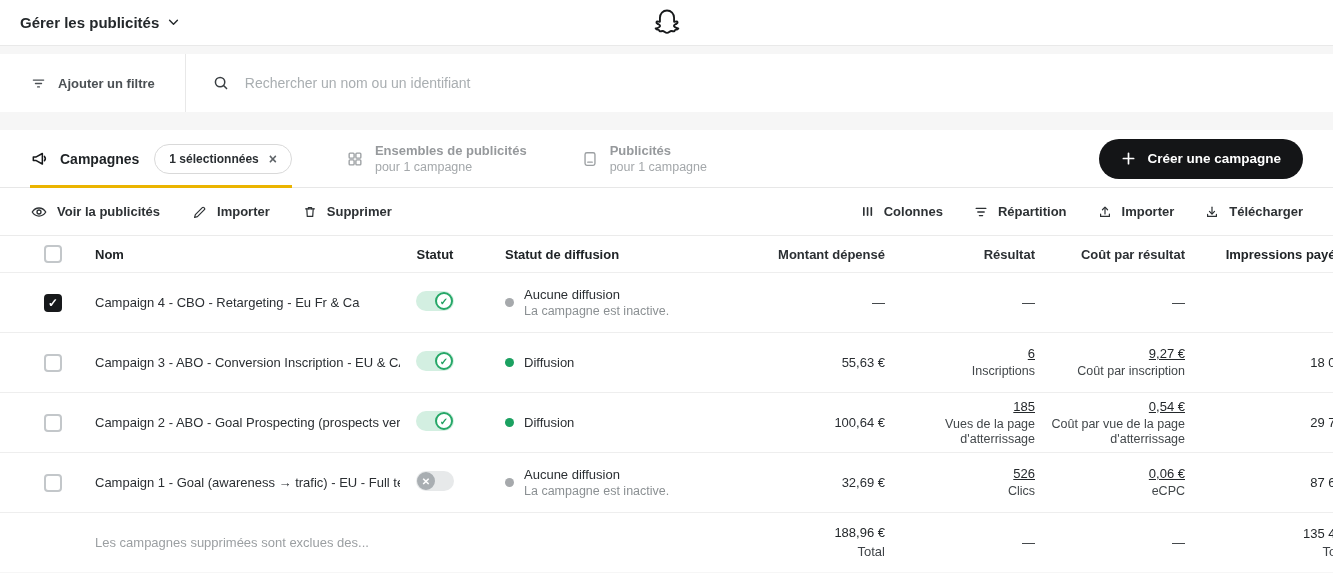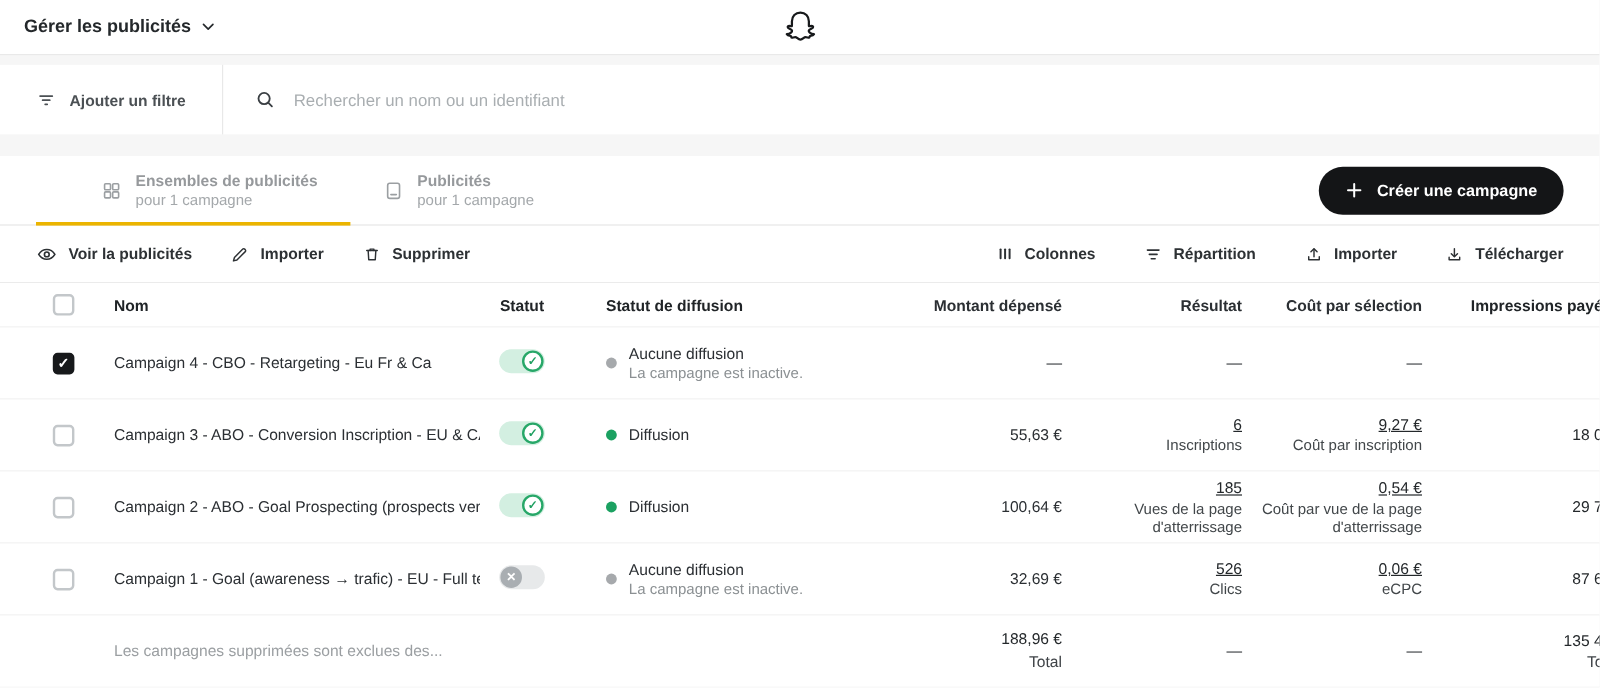--- a/index.html
+++ b/index.html
@@ -50,21 +50,21 @@
   .tab-secondary .t1 { font-size:13px; font-weight:700; color:#96999c; }
   .tab-secondary .t2 { font-size:12.5px; color:#a4a8ab; margin-top:2px; }
   .create-btn { margin-left:auto; background:#141517; color:#fff; border:none; border-radius:22px; height:40px;
                 padding:0 22px; display:flex; align-items:center; gap:11px; font-size:13.5px; font-weight:700;
                 font-family:inherit; cursor:pointer; white-space:nowrap; }
 
   
   .actionbar { height:48px; border-bottom:1px solid #ebebeb; display:flex; align-items:center; padding:0 30px; }
   .action { display:flex; align-items:center; gap:9px; font-size:13px; font-weight:700; color:#2d3134;
             margin-right:32px; cursor:pointer; white-space:nowrap; }
-  .actions-right { margin-left:auto; display:flex; align-items:center;gap:10px; }
+  .actions-right { margin-left:auto; display:flex; align-items:center; }
   .actions-right .action { margin-right:0; margin-left:30px; }
 
   
   .trow { display:grid;
           grid-template-columns:50px 320px 70px 230px 185px 150px 150px 210px;
           padding-left:30px; align-items:center; border-bottom:1px solid #eeeeee; background:#fff; }
   .thead { height:37px; font-size:13px; font-weight:700; color:#202427; }
   .th-nom { padding-left:15px; }
   .th-statut { justify-self:center; }
   .th-diff { padding-left:35px; }
@@ -140,20 +140,33 @@
           <path d="M12.8 12.8l3.4 3.4"></path>
         </svg>
     </span>
     <input type="text" placeholder="Rechercher un nom ou un identifiant" style="">
   </div>
 </div>
 
 <div class="main-card">
 
   <div class="tabsbar">
+    <div class="tab-campaigns">
+      <span>
+        <svg width="19" height="19" viewBox="0 0 20 20" fill="none" stroke="#17191b" stroke-width="1.6" stroke-linecap="round" stroke-linejoin="round">
+          <path d="M3.5 8.5v3.5h2.6l6.9 3.8V4.7L6.1 8.5H3.5z"></path>
+            <path d="M15.2 7.8a3.6 3.6 0 0 1 0 4.6"></path>
+        </svg>
+      </span>
+      <span class="tab-label">Campagnes</span>
+      <span class="sel-pill">
+        <span>1 sélectionnées</span>
+        <span class="sel-x">×</span>
+      </span>
+    </div>
     <span class="active-underline"></span>
 
     <div class="tab-secondary">
       <span>
         <svg width="18" height="18" viewBox="0 0 20 20" fill="none" stroke="#9b9fa2" stroke-width="1.5">
           <rect x="3.5" y="3.5" width="5.5" height="5.5" rx="1"></rect>
             <rect x="11" y="3.5" width="5.5" height="5.5" rx="1"></rect>
           <rect x="3.5" y="11" width="5.5" height="5.5" rx="1"></rect>
             <rect x="11" y="11" width="5.5" height="5.5" rx="1"></rect>
         </svg>
@@ -260,21 +273,21 @@
 
   <div class="trow thead">
     <div>
         <span class="cb"></span>
       </div>
     <div class="th-nom">Nom</div>
     <div class="th-statut">Statut</div>
     <div class="th-diff">Statut de diffusion</div>
     <div class="num">Montant dépensé</div>
     <div class="num">Résultat</div>
-    <div class="num">Coût par sélection</div>
+    <div class="num">Coût par résultat</div>
     <div class="cell-impr">Impressions payées</div>
   </div>
 
   <div class="trow datarow">
     <div>
         <span class="cb checked"></span>
       </div>
     <div class="cell-nom">Campaign 4 - CBO - Retargeting - Eu Fr &amp; Ca</div>
     <div class="cell-statut"><span class="toggle on"><span class="knob">✓</span></span></div>
     <div class="cell-diff">

